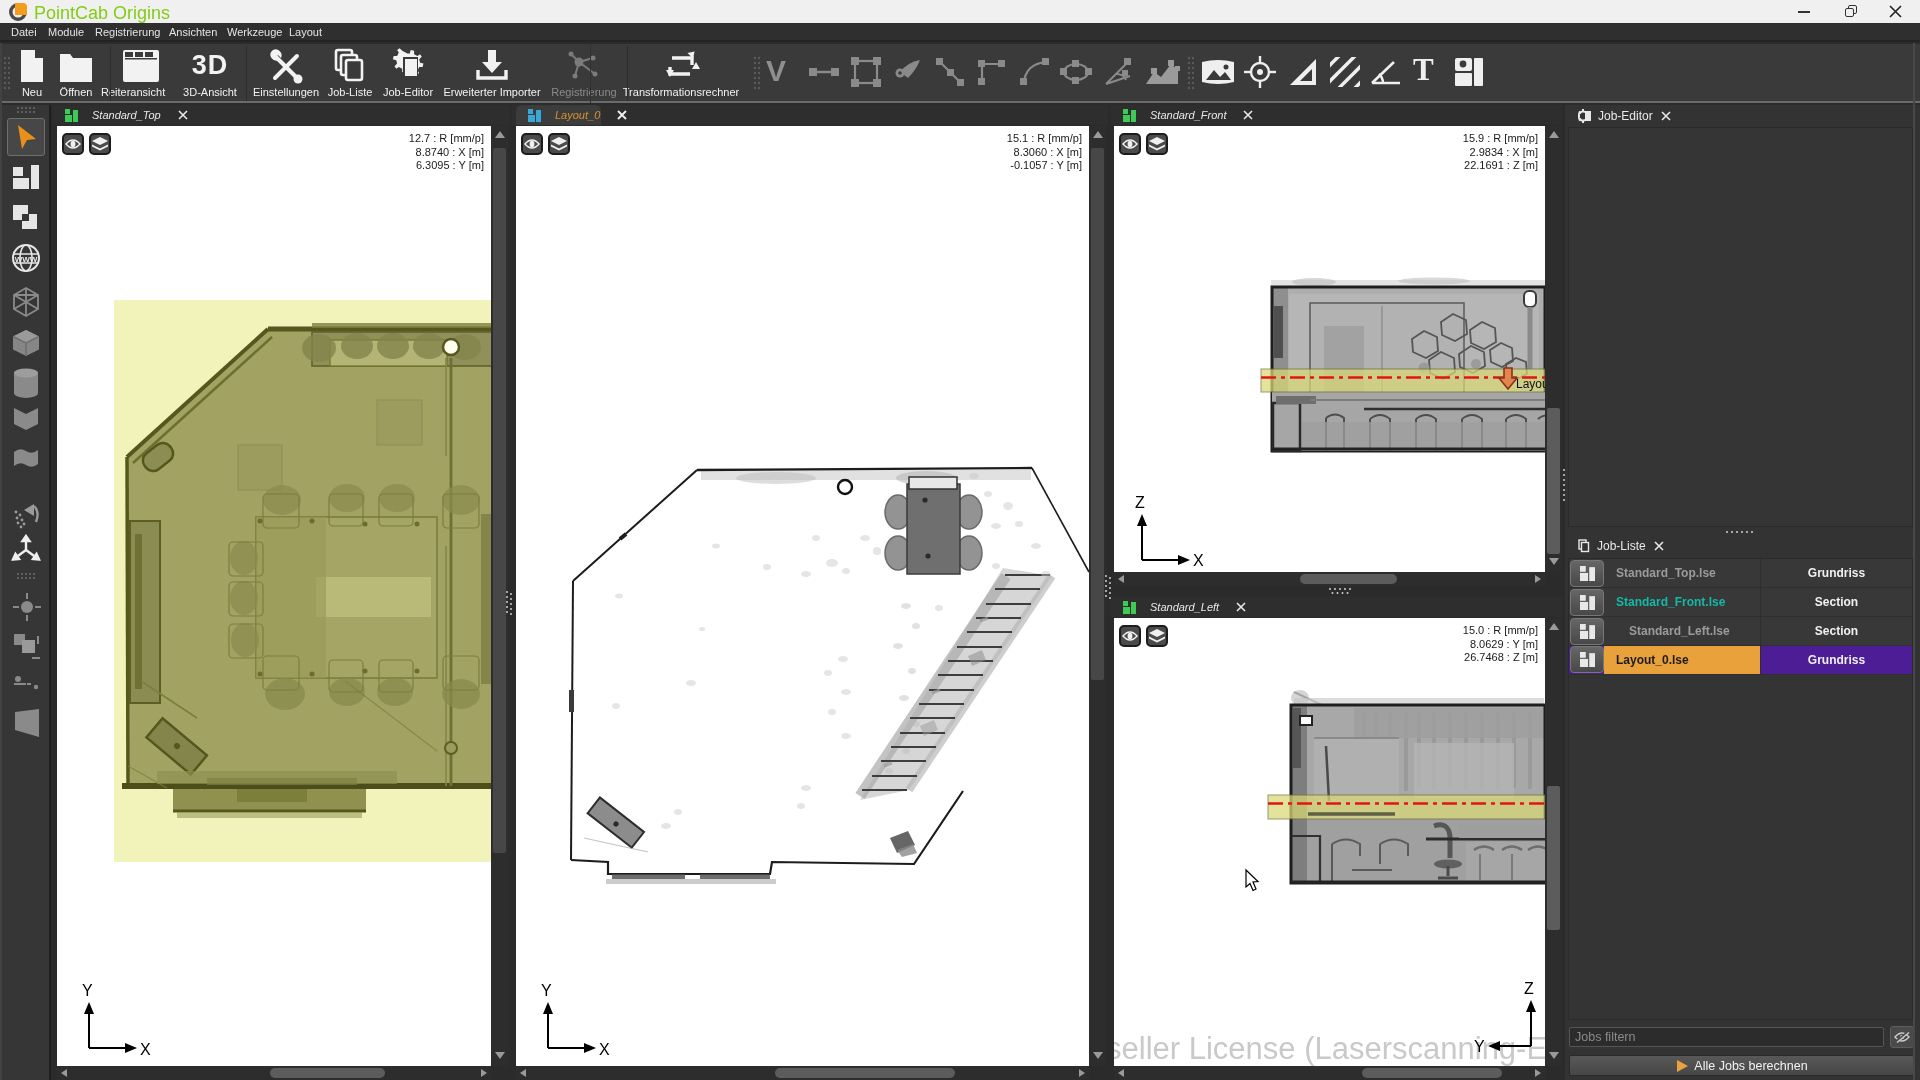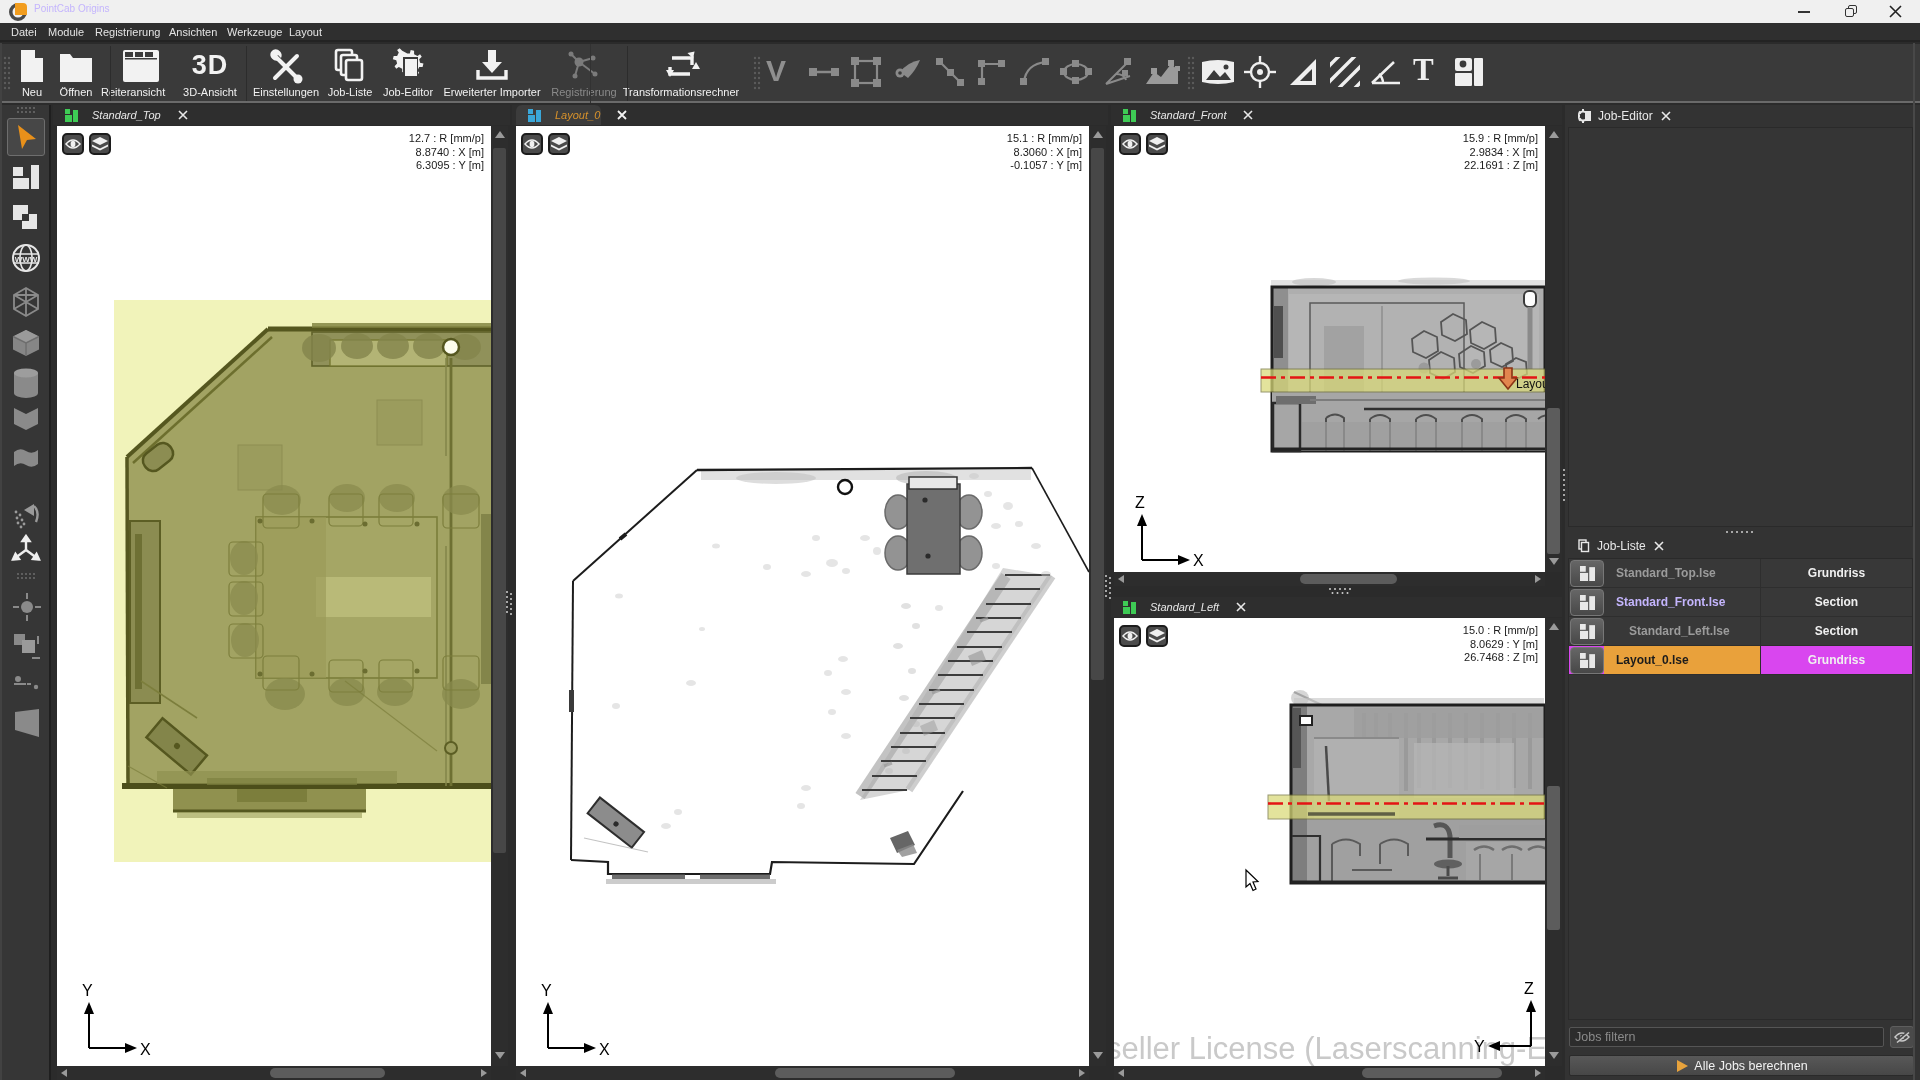--- a/index.html
+++ b/index.html
@@ -23,21 +23,21 @@
 <body>
 <div id="app">
 
   <div class="abs" style="left:0;top:0;width:1920px;height:23px;background:#f0f0f0;"></div>
 
   <svg class="abs" style="left:8px;top:2px;" width="20" height="20" viewBox="0 0 20 20">
     <path d="M10 1 A 9 9 0 1 0 19 10 L 15.5 10 A 5.5 5.5 0 1 1 10 4.5 Z" fill="#4a4a4a"></path>
     <path d="M7 1 h8 a4 4 0 0 1 4 4 v8 h-12 z" fill="#f29d1e"></path>
   </svg>
 
-  <div class="abs" style="left:34px;top:3px;font-size:10px;color:#c4b5fd;">PointCab Origins</div>
+  <div class="abs" style="left:34px;top:3px;font-size:18px;color:#84cc16;">PointCab Origins</div>
 
   <div class="abs" style="left:1798px;top:11px;width:12px;height:2px;background:#333;"></div>
 
   <div class="abs" style="left:1848px;top:5px;width:9px;height:9px;border:1.5px solid #333;border-radius:2px;"></div>
   <div class="abs" style="left:1845px;top:8px;width:9px;height:9px;border:1.5px solid #333;border-radius:2px;background:#f0f0f0;"></div>
 
   <svg class="abs" style="left:1889px;top:5px;" width="13" height="13" viewBox="0 0 13 13">
     <path d="M1 1 L12 12 M12 1 L1 12" stroke="#222" stroke-width="1.6"></path>
   </svg>
 
@@ -1181,39 +1181,39 @@
   <div class="abs" style="left:1569px;top:588px;width:343px;height:29px;display:flex;align-items:center;border-bottom:1px solid #2e2e2e;background:#383838;">
     <div style="width:34px;height:27px;margin-left:1px;background:linear-gradient(#666,#484848);border:1px solid #777;border-radius:4px;display:flex;align-items:center;justify-content:center;">
       <svg width="15" height="15" viewBox="0 0 13 13">
           <g fill="#e8e8e8">
             <rect x="0" y="0" width="5" height="5"></rect>
             <rect x="0" y="6" width="7" height="7"></rect>
             <rect x="8" y="1" width="5" height="12"></rect>
           </g>
         </svg>
     </div>
-    <div style="flex:0 0 156px;padding-left:12px;color:#c4b5fd;font-size:12px;font-weight:bold;">Standard_Front.lse</div>
+    <div style="flex:0 0 156px;padding-left:12px;color:#14b8a6;font-size:12px;font-weight:bold;">Standard_Front.lse</div>
     <div style="flex:1;text-align:center;color:#f0f0f0;font-size:12px;font-weight:bold;border-left:1px solid #2e2e2e;line-height:28px;">Section</div>
   </div>
 
   <div class="abs" style="left:1569px;top:617px;width:343px;height:29px;display:flex;align-items:center;border-bottom:1px solid #2e2e2e;background:#383838;">
     <div style="width:34px;height:27px;margin-left:1px;background:linear-gradient(#666,#484848);border:1px solid #777;border-radius:4px;display:flex;align-items:center;justify-content:center;">
       <svg width="15" height="15" viewBox="0 0 13 13">
           <g fill="#e8e8e8">
             <rect x="0" y="0" width="5" height="5"></rect>
             <rect x="0" y="6" width="7" height="7"></rect>
             <rect x="8" y="1" width="5" height="12"></rect>
           </g>
         </svg>
     </div>
     <div style="flex:0 0 156px;padding-left:25px;color:#9b9b9b;font-size:12px;font-weight:bold;">Standard_Left.lse</div>
     <div style="flex:1;text-align:center;color:#f0f0f0;font-size:12px;font-weight:bold;border-left:1px solid #2e2e2e;line-height:28px;">Section</div>
   </div>
 
-  <div class="abs" style="left:1569px;top:646px;width:343px;height:29px;display:flex;align-items:flex-end;border-bottom:1px solid #2e2e2e;background:#d946ef;">
+  <div class="abs" style="left:1569px;top:646px;width:343px;height:29px;display:flex;align-items:flex-start;border-bottom:1px solid #2e2e2e;background:#4c1d95;">
     <div style="width:34px;height:27px;margin-left:1px;background:linear-gradient(#666,#484848);border:1px solid #777;border-radius:4px;display:flex;align-items:center;justify-content:center;">
       <svg width="15" height="15" viewBox="0 0 13 13">
           <g fill="#e8e8e8">
             <rect x="0" y="0" width="5" height="5"></rect>
             <rect x="0" y="6" width="7" height="7"></rect>
             <rect x="8" y="1" width="5" height="12"></rect>
           </g>
         </svg>
     </div>
     <div style="flex:0 0 156px;align-self:stretch;background:#e9a13b;display:flex;align-items:center;padding-left:12px;color:#1c1c1c;font-size:12px;font-weight:bold;">Layout_0.lse</div>

